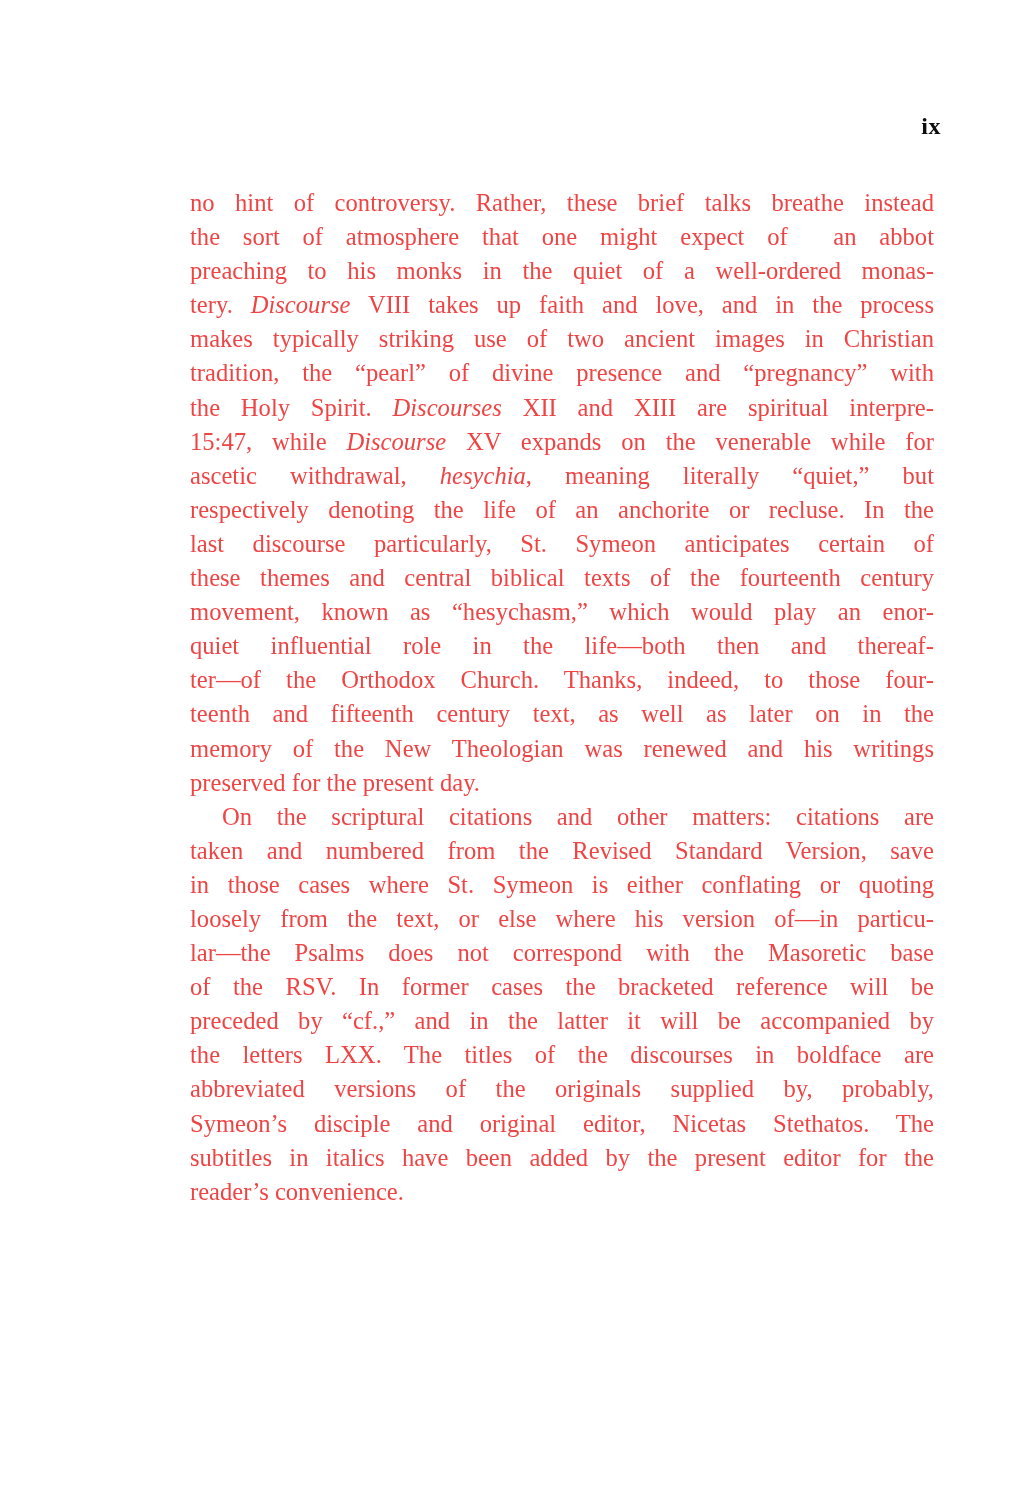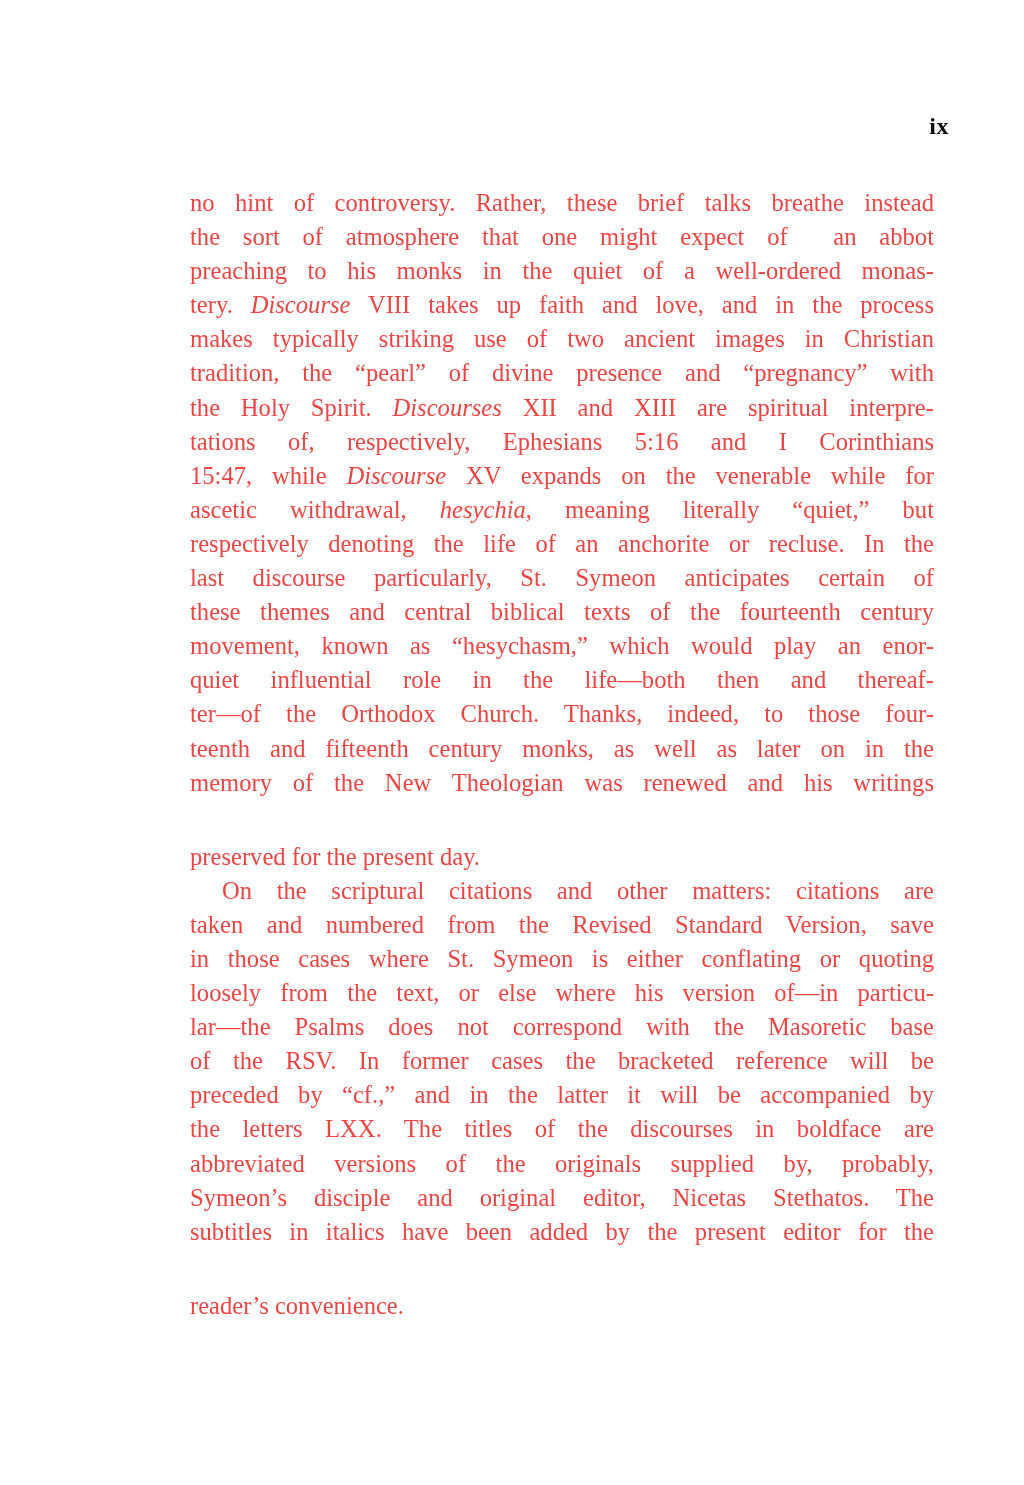--- a/index.html
+++ b/index.html
@@ -16,21 +16,21 @@
     position: relative;
     width: 1024px;
     height: 1485px;
     background: #ffffff;
     overflow: hidden;
     margin: 0 auto;
   }
   #folio {
     position: absolute;
     top: 113px;
-    left: 16px;
+    left: 8px;
     width: 933px;
     text-align: right;
     font-size: 24px;
     font-weight: 700;
     letter-spacing: 0.5px;
     color: #0d0d0d;
   }
   #body-text {
     position: absolute;
     top: 186px;
@@ -48,21 +48,20 @@
     line-height: 34.1px;
     text-align: justify;
     text-align-last: justify;
     white-space: pre-wrap;
     color: #ef4444;
   }
   
   .ln.last {
     text-align: right;
     text-align-last: left;
-    margin-top: 40px;
   }
   .ln.indent {
     text-indent: 32px;
   }
   i, .it {
     font-style: italic;
   }
 </style>
 </head>
 <body>
@@ -73,30 +72,29 @@
 
   <div id="body-text">
       <div class="para">
         <span class="ln"><span>no hint of controversy. Rather, these brief talks breathe instead</span></span>
         <span class="ln"><span>the sort of atmosphere that one might expect of  an abbot</span></span>
         <span class="ln"><span>preaching to his monks in the quiet of a well-ordered monas-</span></span>
         <span class="ln"><span>tery. </span><i>Discourse</i><span> VIII takes up faith and love, and in the process</span></span>
         <span class="ln"><span>makes typically striking use of two ancient images in Christian</span></span>
         <span class="ln"><span>tradition, the “pearl” of divine presence and “pregnancy” with</span></span>
         <span class="ln"><span>the Holy Spirit. </span><i>Discourses</i><span> XII and XIII are spiritual interpre-</span></span>
-        <span class="ln"><span>tations of, respectively, Ephesians 5:16 and I Corinthians</span></span>
         <span class="ln"><span>15:47, while </span><i>Discourse</i><span> XV expands on the venerable while for</span></span>
         <span class="ln"><span>ascetic withdrawal, </span><i>hesychia</i><span>, meaning literally “quiet,” but</span></span>
         <span class="ln"><span>respectively denoting the life of an anchorite or recluse. In the</span></span>
         <span class="ln"><span>last discourse particularly, St. Symeon anticipates certain of</span></span>
         <span class="ln"><span>these themes and central biblical texts of the fourteenth century</span></span>
         <span class="ln"><span>movement, known as “hesychasm,” which would play an enor-</span></span>
         <span class="ln"><span>quiet influential role in the life—both then and thereaf-</span></span>
         <span class="ln"><span>ter—of the Orthodox Church. Thanks, indeed, to those four-</span></span>
-        <span class="ln"><span>teenth and fifteenth century monks, as well as later on in the</span></span>
+        <span class="ln"><span>teenth and fifteenth century text, as well as later on in the</span></span>
         <span class="ln"><span>memory of the New Theologian was renewed and his writings</span></span>
         <span class="ln last"><span>preserved for the present day.</span></span>
       </div>
       <div class="para">
         <span class="ln indent"><span>On the scriptural citations and other matters: citations are</span></span>
         <span class="ln"><span>taken and numbered from the Revised Standard Version, save</span></span>
         <span class="ln"><span>in those cases where St. Symeon is either conflating or quoting</span></span>
         <span class="ln"><span>loosely from the text, or else where his version of—in particu-</span></span>
         <span class="ln"><span>lar—the Psalms does not correspond with the Masoretic base</span></span>
         <span class="ln"><span>of the RSV. In former cases the bracketed reference will be</span></span>

